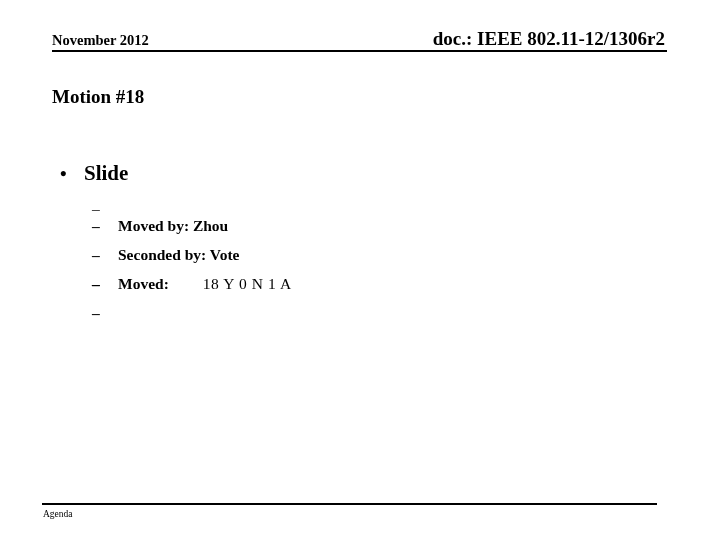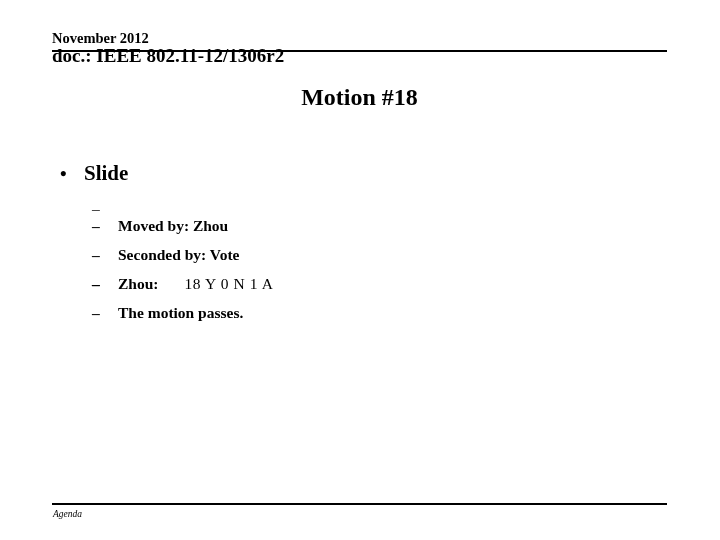--- a/index.html
+++ b/index.html
@@ -29,21 +29,20 @@
     position: absolute;
     left: 52px;
     top: 30px;
     width: 615px;
     height: 19px;
     display: flex;
     align-items: baseline;
     justify-content: space-between;
     border-bottom: 2px solid #000000;
     padding-bottom: 1px;
-    flex-direction: column;
   }
   .header-date {
     font-size: 14.5px;
     font-weight: bold;
     line-height: 17px;
     white-space: nowrap;
   }
   .header-doc {
     font-size: 19px;
     font-weight: bold;
@@ -51,22 +50,21 @@
     white-space: nowrap;
     margin-right: 2px;
   }
 
   
   .slide-title {
     position: absolute;
     left: 52px;
     top: 82px;
     width: 615px;
-    text-align: center;
-    font-size: 24px;
+    font-size: 19px;
     font-weight: bold;
     line-height: 30px;
     white-space: nowrap;
   }
 
   
   .body-content {
     position: absolute;
     left: 52px;
     top: 160px;
@@ -116,33 +114,32 @@
   .tight {
     margin-top: 9px;
   }
 
   .vote-line .vote-label {
     font-weight: bold;
   }
   .vote-line .vote-tally {
     font-weight: normal;
     display: inline-block;
-    margin-left: 22px;
+    margin-left: 30px;
     letter-spacing: 0.6px;
   }
 
   
   .slide-footer {
     position: absolute;
-    left: 52px;
+    left: 42px;
     top: 503px;
     width: 615px;
     border-top: 2px solid #000000;
     height: 34px;
-    font-style: italic;
   }
   .footer-agenda {
     position: absolute;
     left: 1px;
     top: 3px;
     font-size: 9.5px;
     line-height: 12px;
     white-space: nowrap;
   }
   .footer-main {
@@ -194,27 +191,26 @@
       <span class="marker">–</span>
       <span>Seconded by: Vote</span>
     </div>
 
     <div class="level2 bold tight">
       <span class="marker">–</span>
     </div>
 
     <div class="level2 bold tight vote-line">
       <span class="marker">–</span>
-      <span class="vote-label">Zhou:</span>
+      <span class="vote-label">Moved:</span>
       <span class="vote-tally">18 Y   0 N  1 A</span>
     </div>
 
     <div class="level2 bold tight">
       <span class="marker">–</span>
-      <span>The motion passes.</span>
     </div>
 
   </div>
 
   <div class="slide-footer">
     <span class="footer-agenda">Agenda</span>
   </div>
 
 </div>
 

